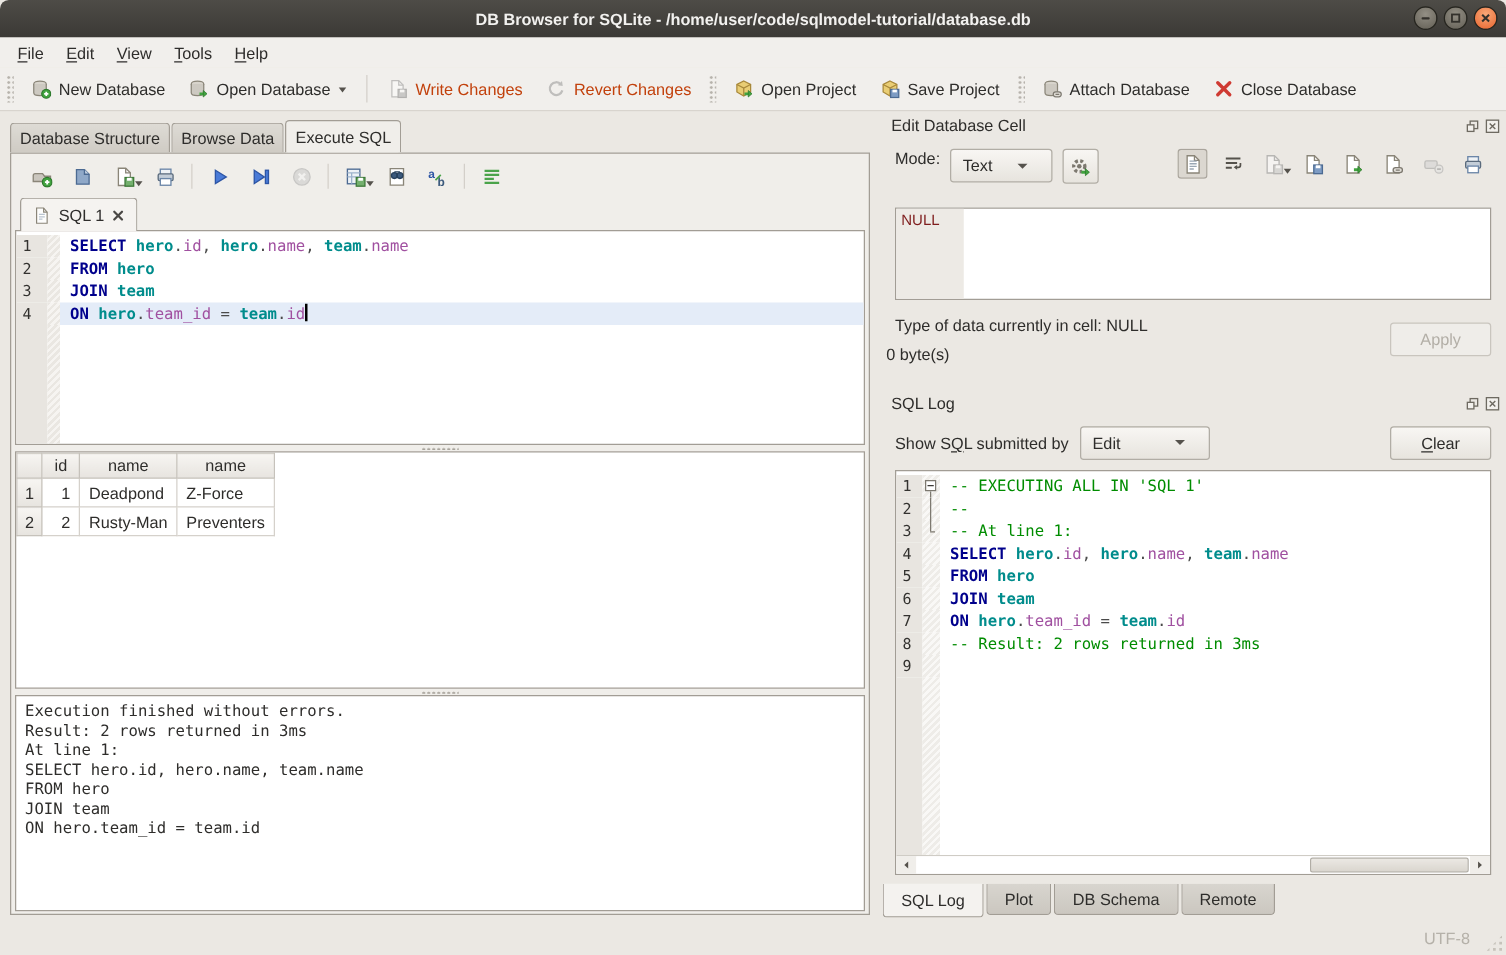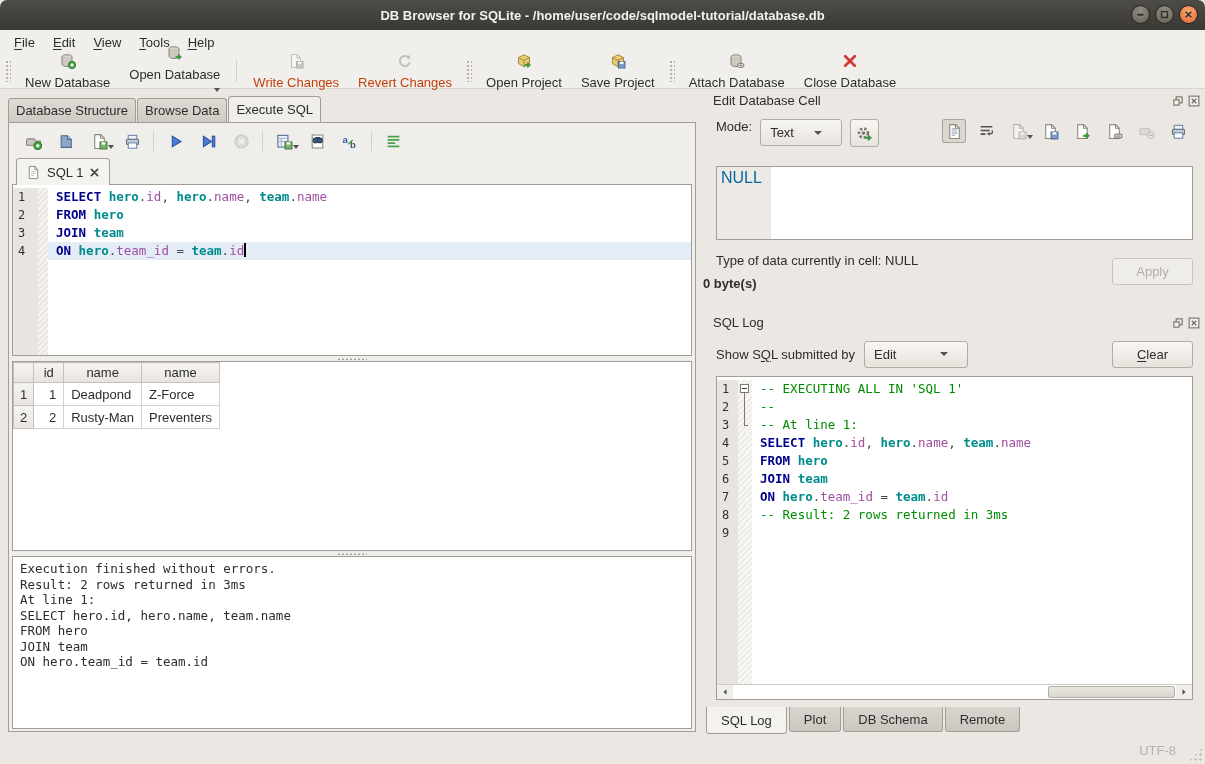--- a/index.html
+++ b/index.html
@@ -28,21 +28,21 @@
   .menu-item { padding:3px 9px; border-radius:2px; }
 
   
   .toolbar { position:absolute; left:0; top:54px; right:0; height:35px;
     background:#f1efec; border-bottom:1px solid #d8d4ce;
     display:flex; align-items:center; gap:5px; padding:0 3px; }
   .tb-handle { width:6px; height:22px; margin:0 2px;
     background-image:radial-gradient(circle,#b7b3ac 1px,transparent 1.2px);
     background-size:4px 4px; }
   .tb-sep { width:1px; height:22px; background:#d3cfc9; margin:0 4px; }
-  .tb-btn { display:flex; align-items:center; gap:6px; padding:4px 7px; border-radius:3px;flex-direction:column; }
+  .tb-btn { display:flex; align-items:center; gap:6px; padding:4px 7px; border-radius:3px; }
   .tb-btn.disabled { color:#c2410c; }
   .tb-btn.disabled svg { opacity:.45; filter:grayscale(1); }
   .dd-arrow { width:0; height:0; border:3.5px solid transparent; border-top:4.5px solid #55524c;
     align-self:flex-end; margin:0 0 2px 1px; }
 
   
   .left-pane { position:absolute; left:8px; top:96px; width:688px; height:636px; }
   .tabbar { display:flex; align-items:flex-end; height:26px; }
   .tab { height:24px; display:flex; align-items:center; padding:0 7px;
     background:linear-gradient(#dedbd5,#cfcbc4); border:1px solid #a29d95; border-bottom:none;
@@ -131,24 +131,24 @@
   .combo .arr { width:0; height:0; border:4px solid transparent; border-top:4.5px solid #55524c;
     margin:4px 0 0 14px; }
   .sq-btn { width:29px; height:28px; margin-left:8px;
     background:linear-gradient(#f8f6f3,#e7e4de); border:1px solid #b1ada5; border-radius:3px;
     display:flex; align-items:center; justify-content:center; }
   .cell-icons { position:absolute; right:5px; display:flex; gap:8px; align-items:center; }
 
   .cell-editor { position:absolute; left:13px; right:7px; top:76px; height:74px;
     border:1px solid #a29d95; background:#fff; }
   .cell-strip { position:absolute; left:0; top:0; bottom:0; width:54px; background:#edeae5; }
-  .cell-null { position:absolute; left:4px; top:2px; font-size:16px; color:#0369a1; }
+  .cell-null { position:absolute; left:4px; top:2px; font-size:12px; color:#7f1d1d; }
 
   .info-type { position:absolute; left:13px; top:163px; }
-  .info-size { position:absolute; left:0; top:186px;font-weight:bold; }
+  .info-size { position:absolute; left:6px; top:186px; }
   .btn { height:27px; width:81px; display:flex; align-items:center; justify-content:center;
     background:linear-gradient(#f8f6f3,#e7e4de); border:1px solid #b1ada5; border-radius:3px; }
   .btn.disabled { color:#b3afa7; background:#efede9; border-color:#c9c5be; }
   .apply-btn { position:absolute; right:7px; top:168px; }
 
   .filter-row { position:absolute; left:13px; right:7px; top:249px; height:30px;
     display:flex; align-items:center; }
   .clear-btn { position:absolute; right:0; }
 
   .log-box { position:absolute; left:13px; right:7px; top:286px; height:324px;

